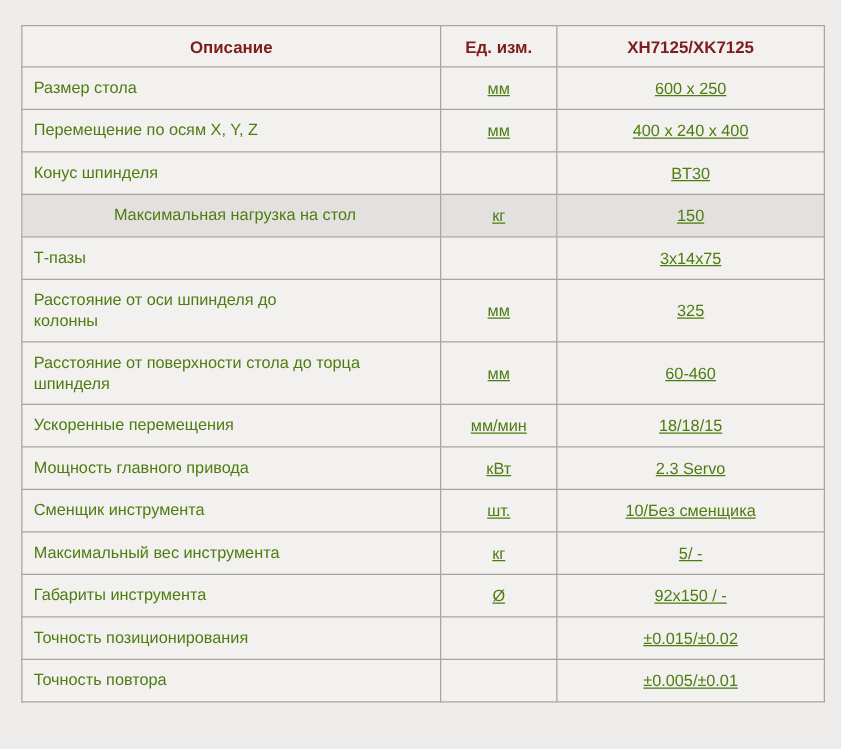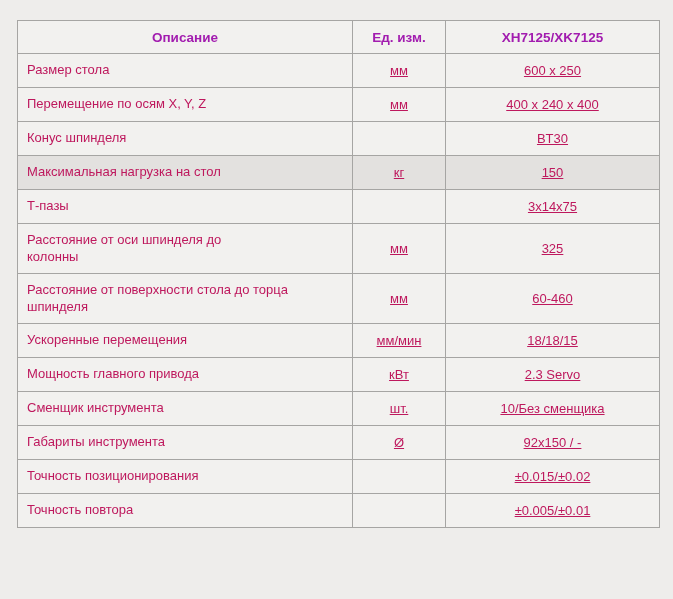--- a/index.html
+++ b/index.html
@@ -23,46 +23,46 @@
     background: #f2f1ef;
     border: 1px solid #7d7c7a;
     table-layout: fixed;
   }
   col.c1 { width: 335px; }
   col.c2 { width: 93px; }
   col.c3 { width: 214px; }
   th, td {
     border: 1px solid #a6a5a3;
     font-size: 13px;
-    color: #be185d;
+    color: #4d7c0f;
     vertical-align: middle;
     overflow: hidden;
   }
   th {
     height: 32px;
     font-weight: bold;
-    color: #a21caf;
+    color: #7f1d1d;
     text-align: center;
     font-size: 13.5px;
     padding: 0 4px;
   }
   td { height: 27px; }
   td.label {
     text-align: left;
     padding: 3px 3px 3px 9px;
     white-space: pre-line;
     line-height: 1.3;
   }
   td.unit, td.value {
     text-align: center;
     padding: 3px 4px;
     text-decoration: underline;
   }
   tr.tall td { height: 43px; }
-  tr.highlighted td { background: #e3e1df; }
+  tr.highlighted td { background: #e3e1df; text-align: center; }
 </style>
 </head>
 <body>
 
 <table class="spec-table">
   <colgroup>
     <col class="c1">
     <col class="c2">
     <col class="c3">
   </colgroup>
@@ -119,20 +119,25 @@
     <td class="label">Мощность главного привода</td>
     <td class="unit">кВт</td>
     <td class="value">2.3 Servo</td>
   </tr>
       <tr>
     <td class="label">Сменщик инструмента</td>
     <td class="unit">шт.</td>
     <td class="value">10/Без сменщика</td>
   </tr>
       <tr>
+    <td class="label">Максимальный вес инструмента</td>
+    <td class="unit">кг</td>
+    <td class="value">5/ -</td>
+  </tr>
+      <tr>
     <td class="label">Габариты инструмента</td>
     <td class="unit">Ø</td>
     <td class="value">92x150 / -</td>
   </tr>
       <tr>
     <td class="label">Точность позиционирования</td>
     <td class="unit"></td>
     <td class="value">±0.015/±0.02</td>
   </tr>
       <tr>

